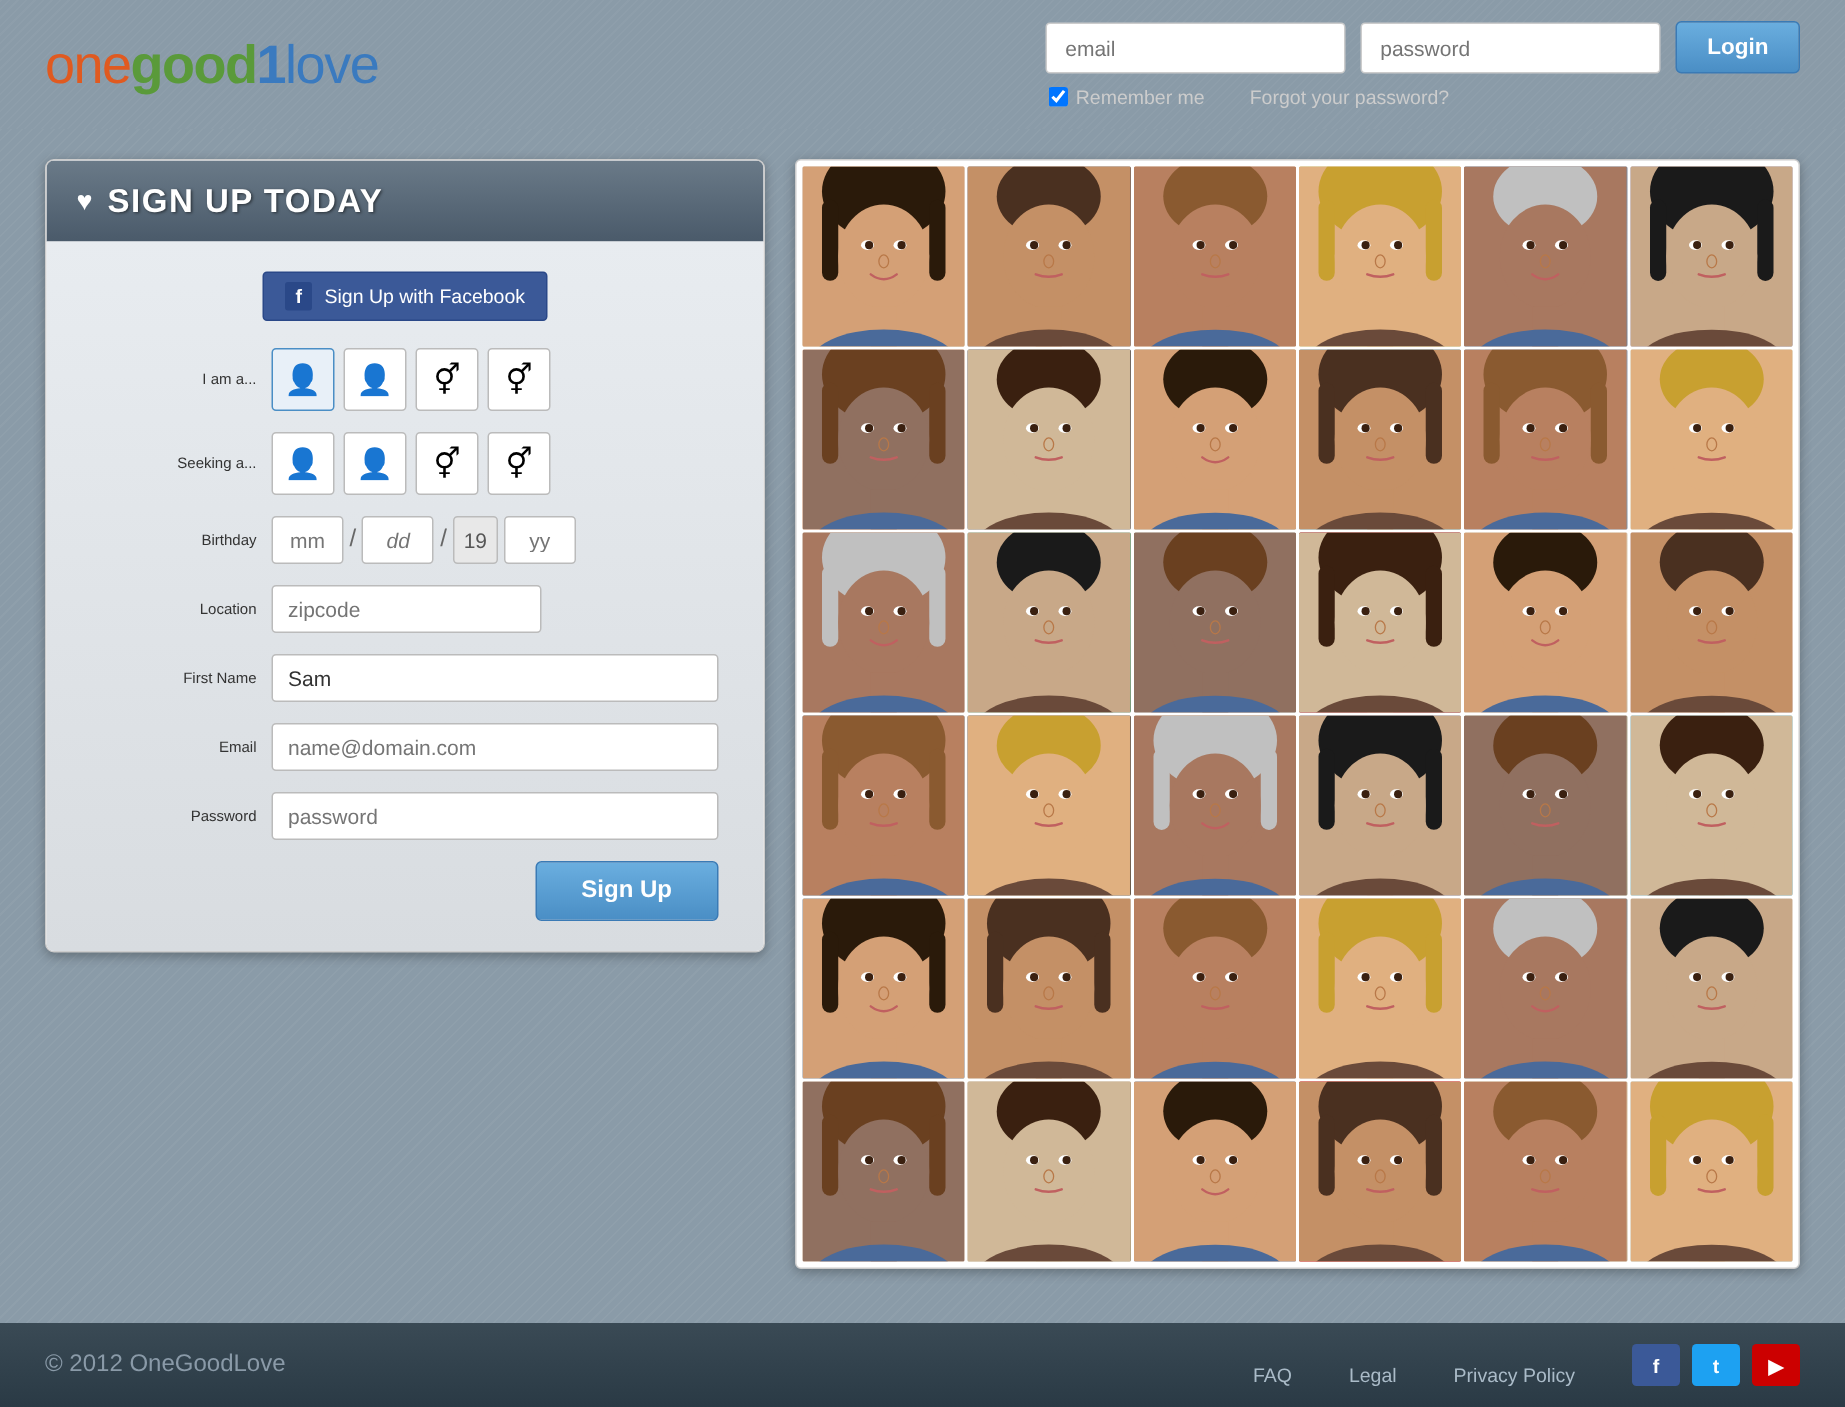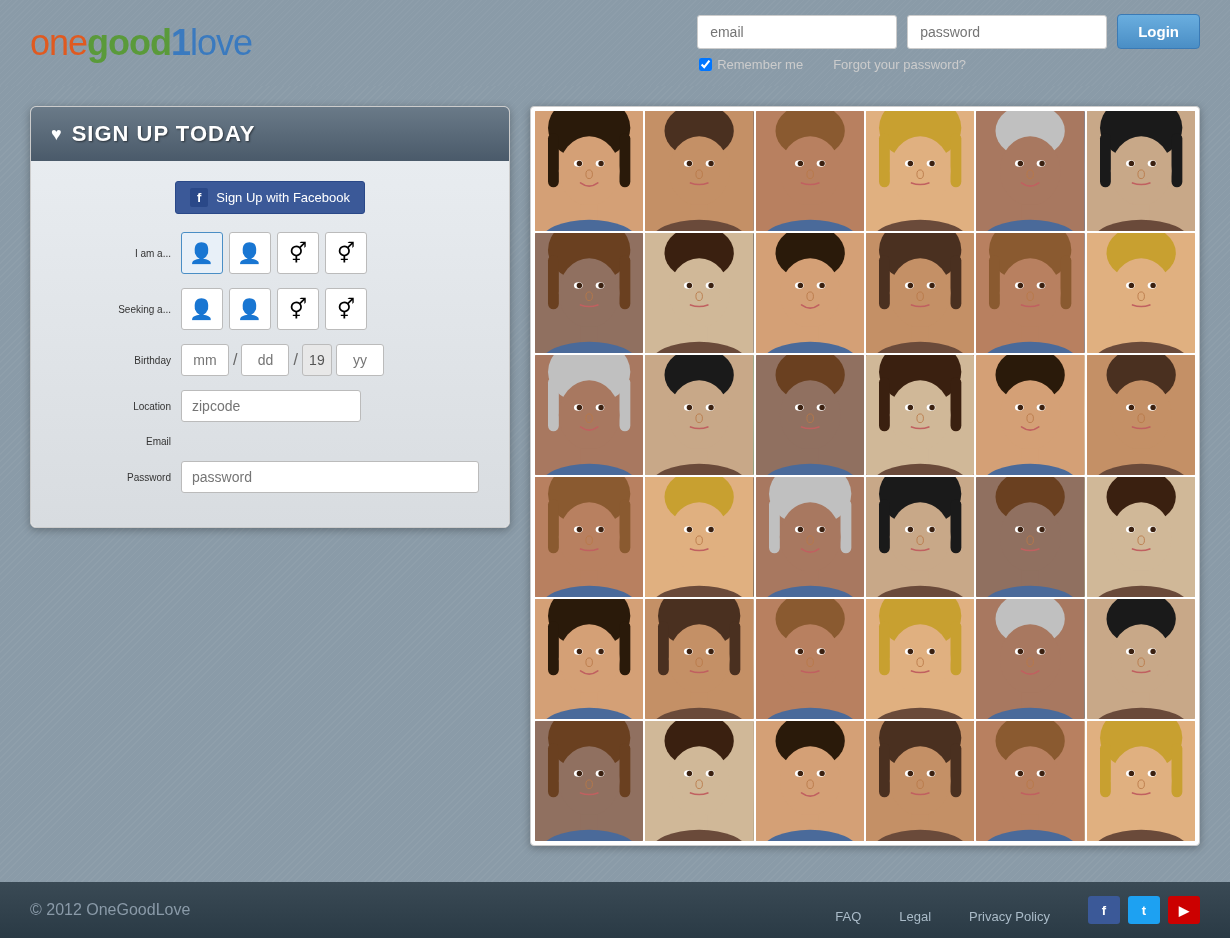--- a/index.html
+++ b/index.html
@@ -149,21 +149,21 @@
     .bday-input {
       padding: 7px 6px;
       border: 1px solid #bbb;
       border-radius: 3px;
       font-size: 14px;
       color: #999;
       background: white;
       text-align: center;
     }
     .bday-mm { width: 48px; }
-    .bday-dd { width: 48px; }
+    .bday-dd { width: 48px; font-style: italic; }
     .bday-19 { width: 30px; background: #e8e8e8; color: #555; }
     .bday-yy { width: 48px; }
     .bday-sep { color: #666; font-size: 16px; }
 
     .signup-btn {
       display: block;
       margin: 10px 0 0 auto;
       background: linear-gradient(180deg, #6aaedf 0%, #4a8ec5 100%);
       color: white;
       border: 1px solid #3a7ab5;
@@ -422,30 +422,38 @@
           <input class="bday-input bday-19" type="text" value="19" readonly="" style="">
           <input class="bday-input bday-yy" type="text" placeholder="yy" style="">
         </div>
       </div>
 
       <div class="form-row">
         <span class="form-label">Location</span>
         <input class="form-input" type="text" style="max-width: 180px;" placeholder="zipcode">
       </div>
 
+      <div class="form-row">
+        <span class="form-label">First Name</span>
+        <input class="form-input" type="text" value="Sam" style="">
+      </div>
 
       <div class="form-row">
         <span class="form-label">Email</span>
+        <input class="form-input" type="email" placeholder="name@domain.com" style="">
       </div>
 
       <div class="form-row">
         <span class="form-label">Password</span>
         <input class="form-input" type="password" placeholder="password" style="">
       </div>
 
+      <div style="text-align:right; margin-top:10px;">
+        <button class="signup-btn">Sign Up</button>
+      </div>
     </div>
   </div>
 
   <div class="photo-grid" id="photo-grid">
 
   <div class="photo-cell p1"><svg width="100%" height="100%" viewBox="0 0 100 130" preserveAspectRatio="xMidYMid slice" xmlns="http://www.w3.org/2000/svg">
       <rect width="100" height="130" fill="#d4a076"></rect>
 
       <ellipse cx="50" cy="25" rx="38" ry="30" fill="#2a1a0a"></ellipse>
       <rect x="12" y="30" width="10" height="50" rx="5" fill="#2a1a0a"></rect>

